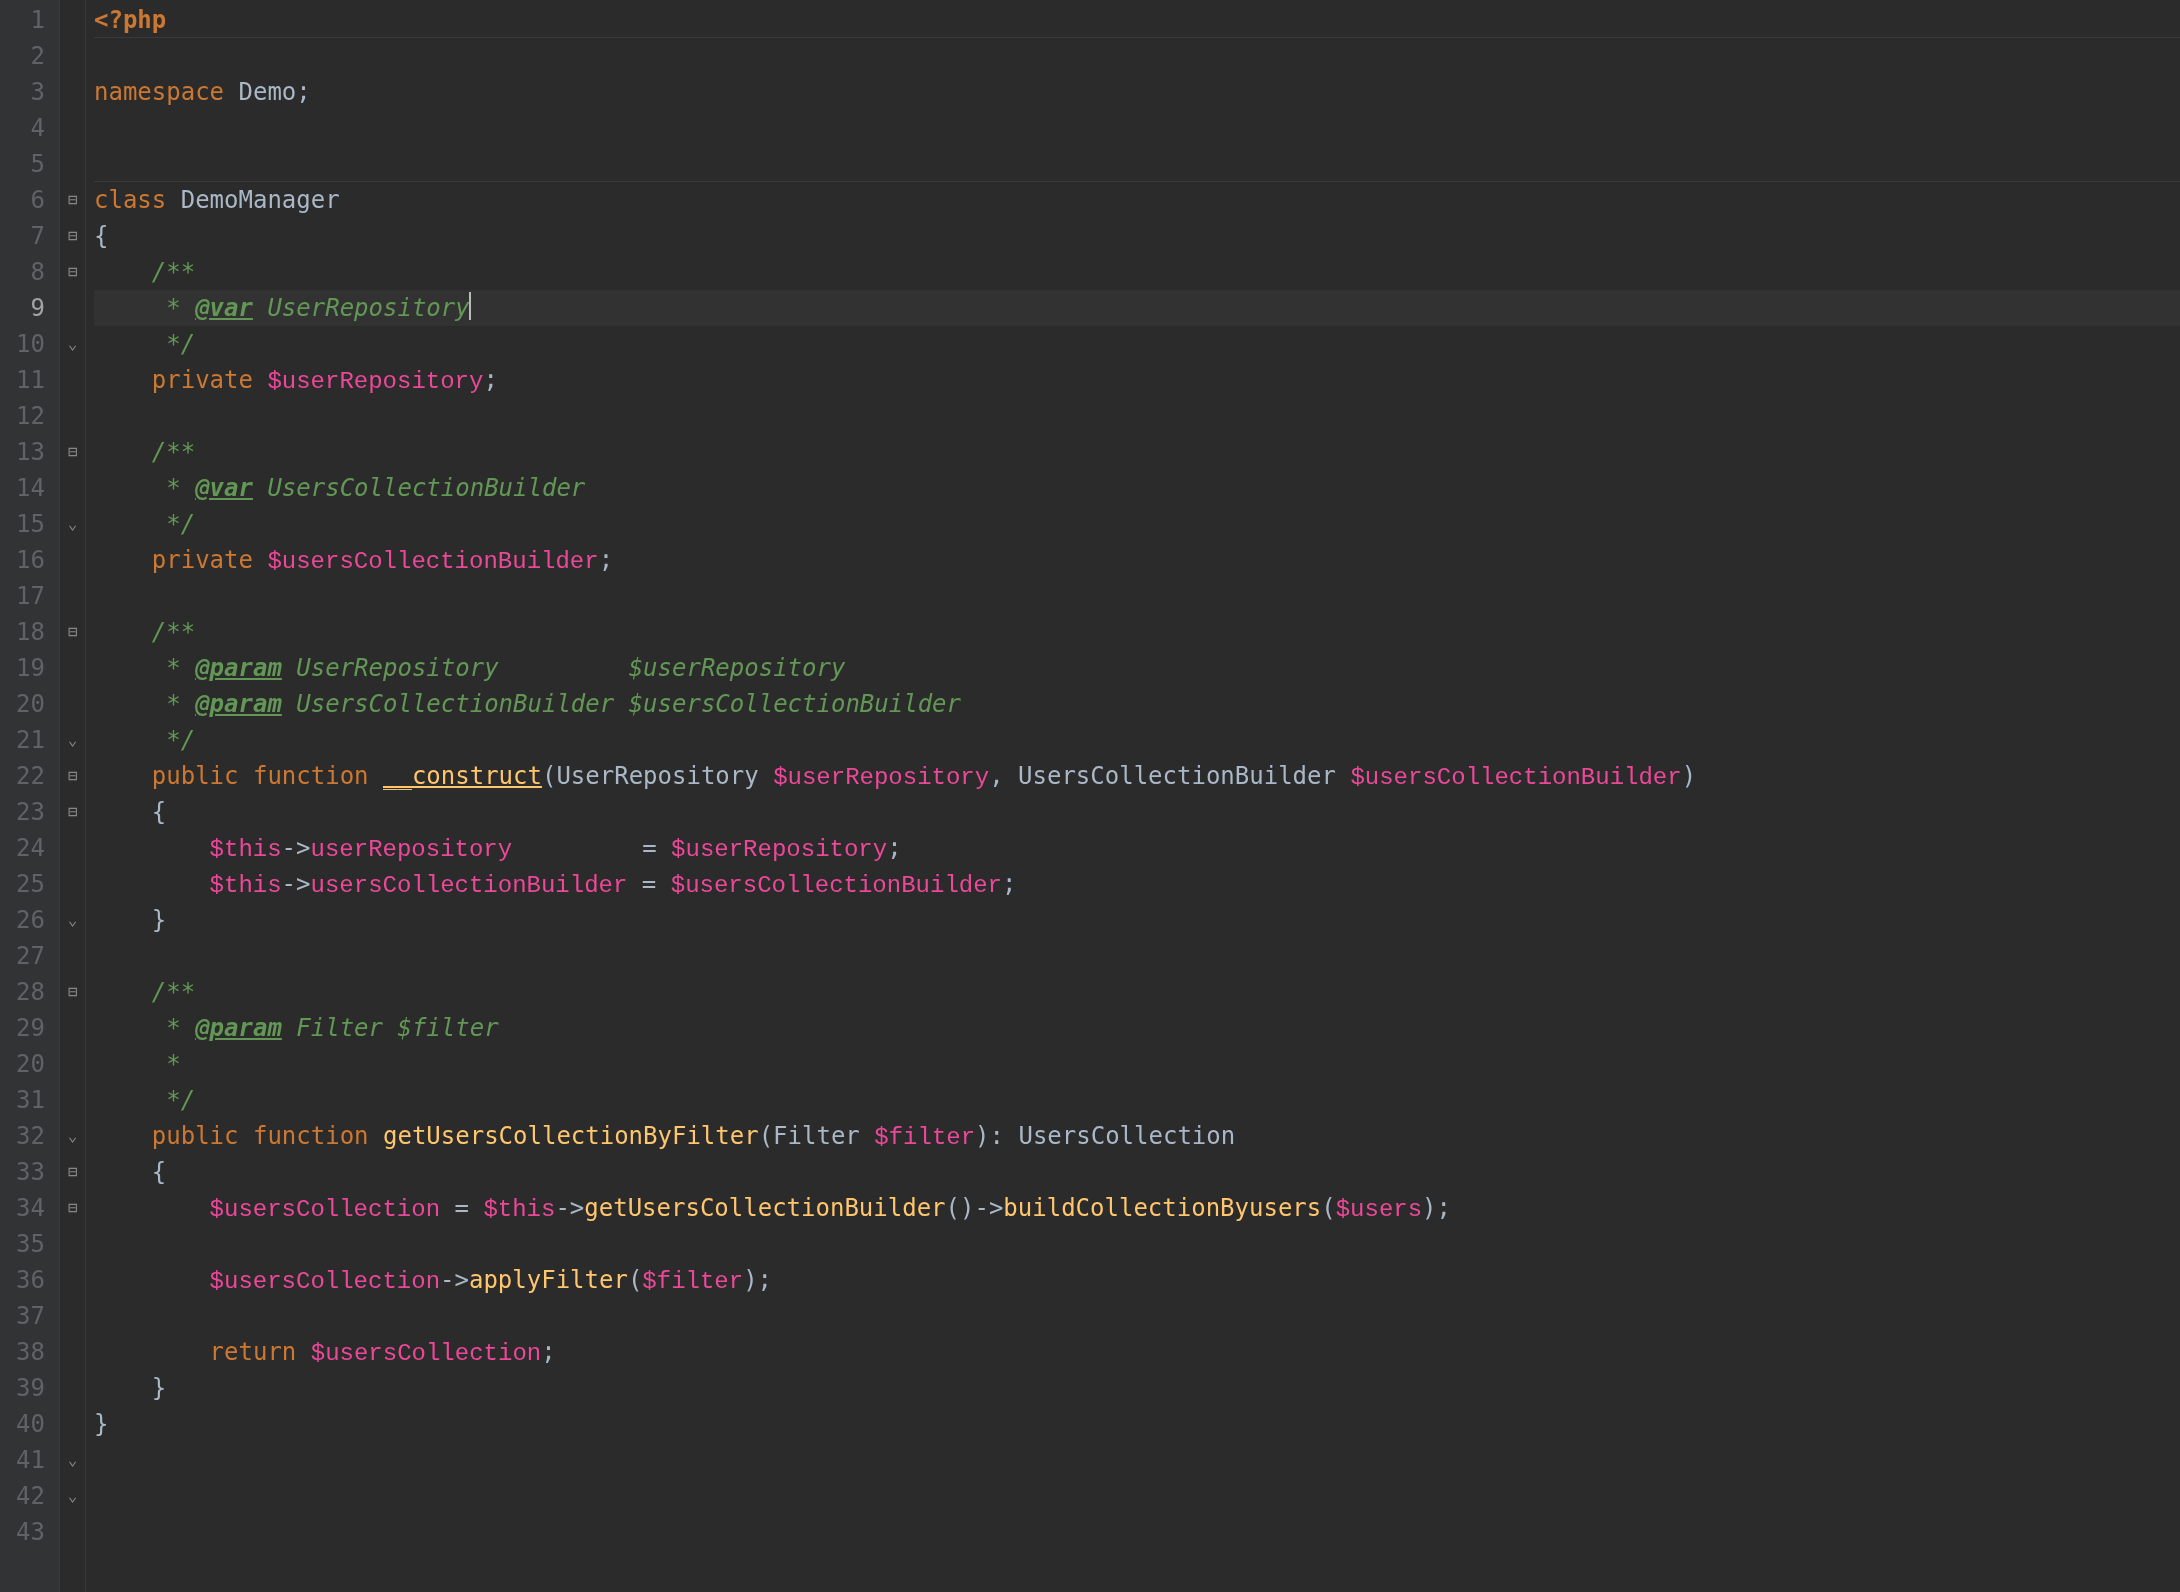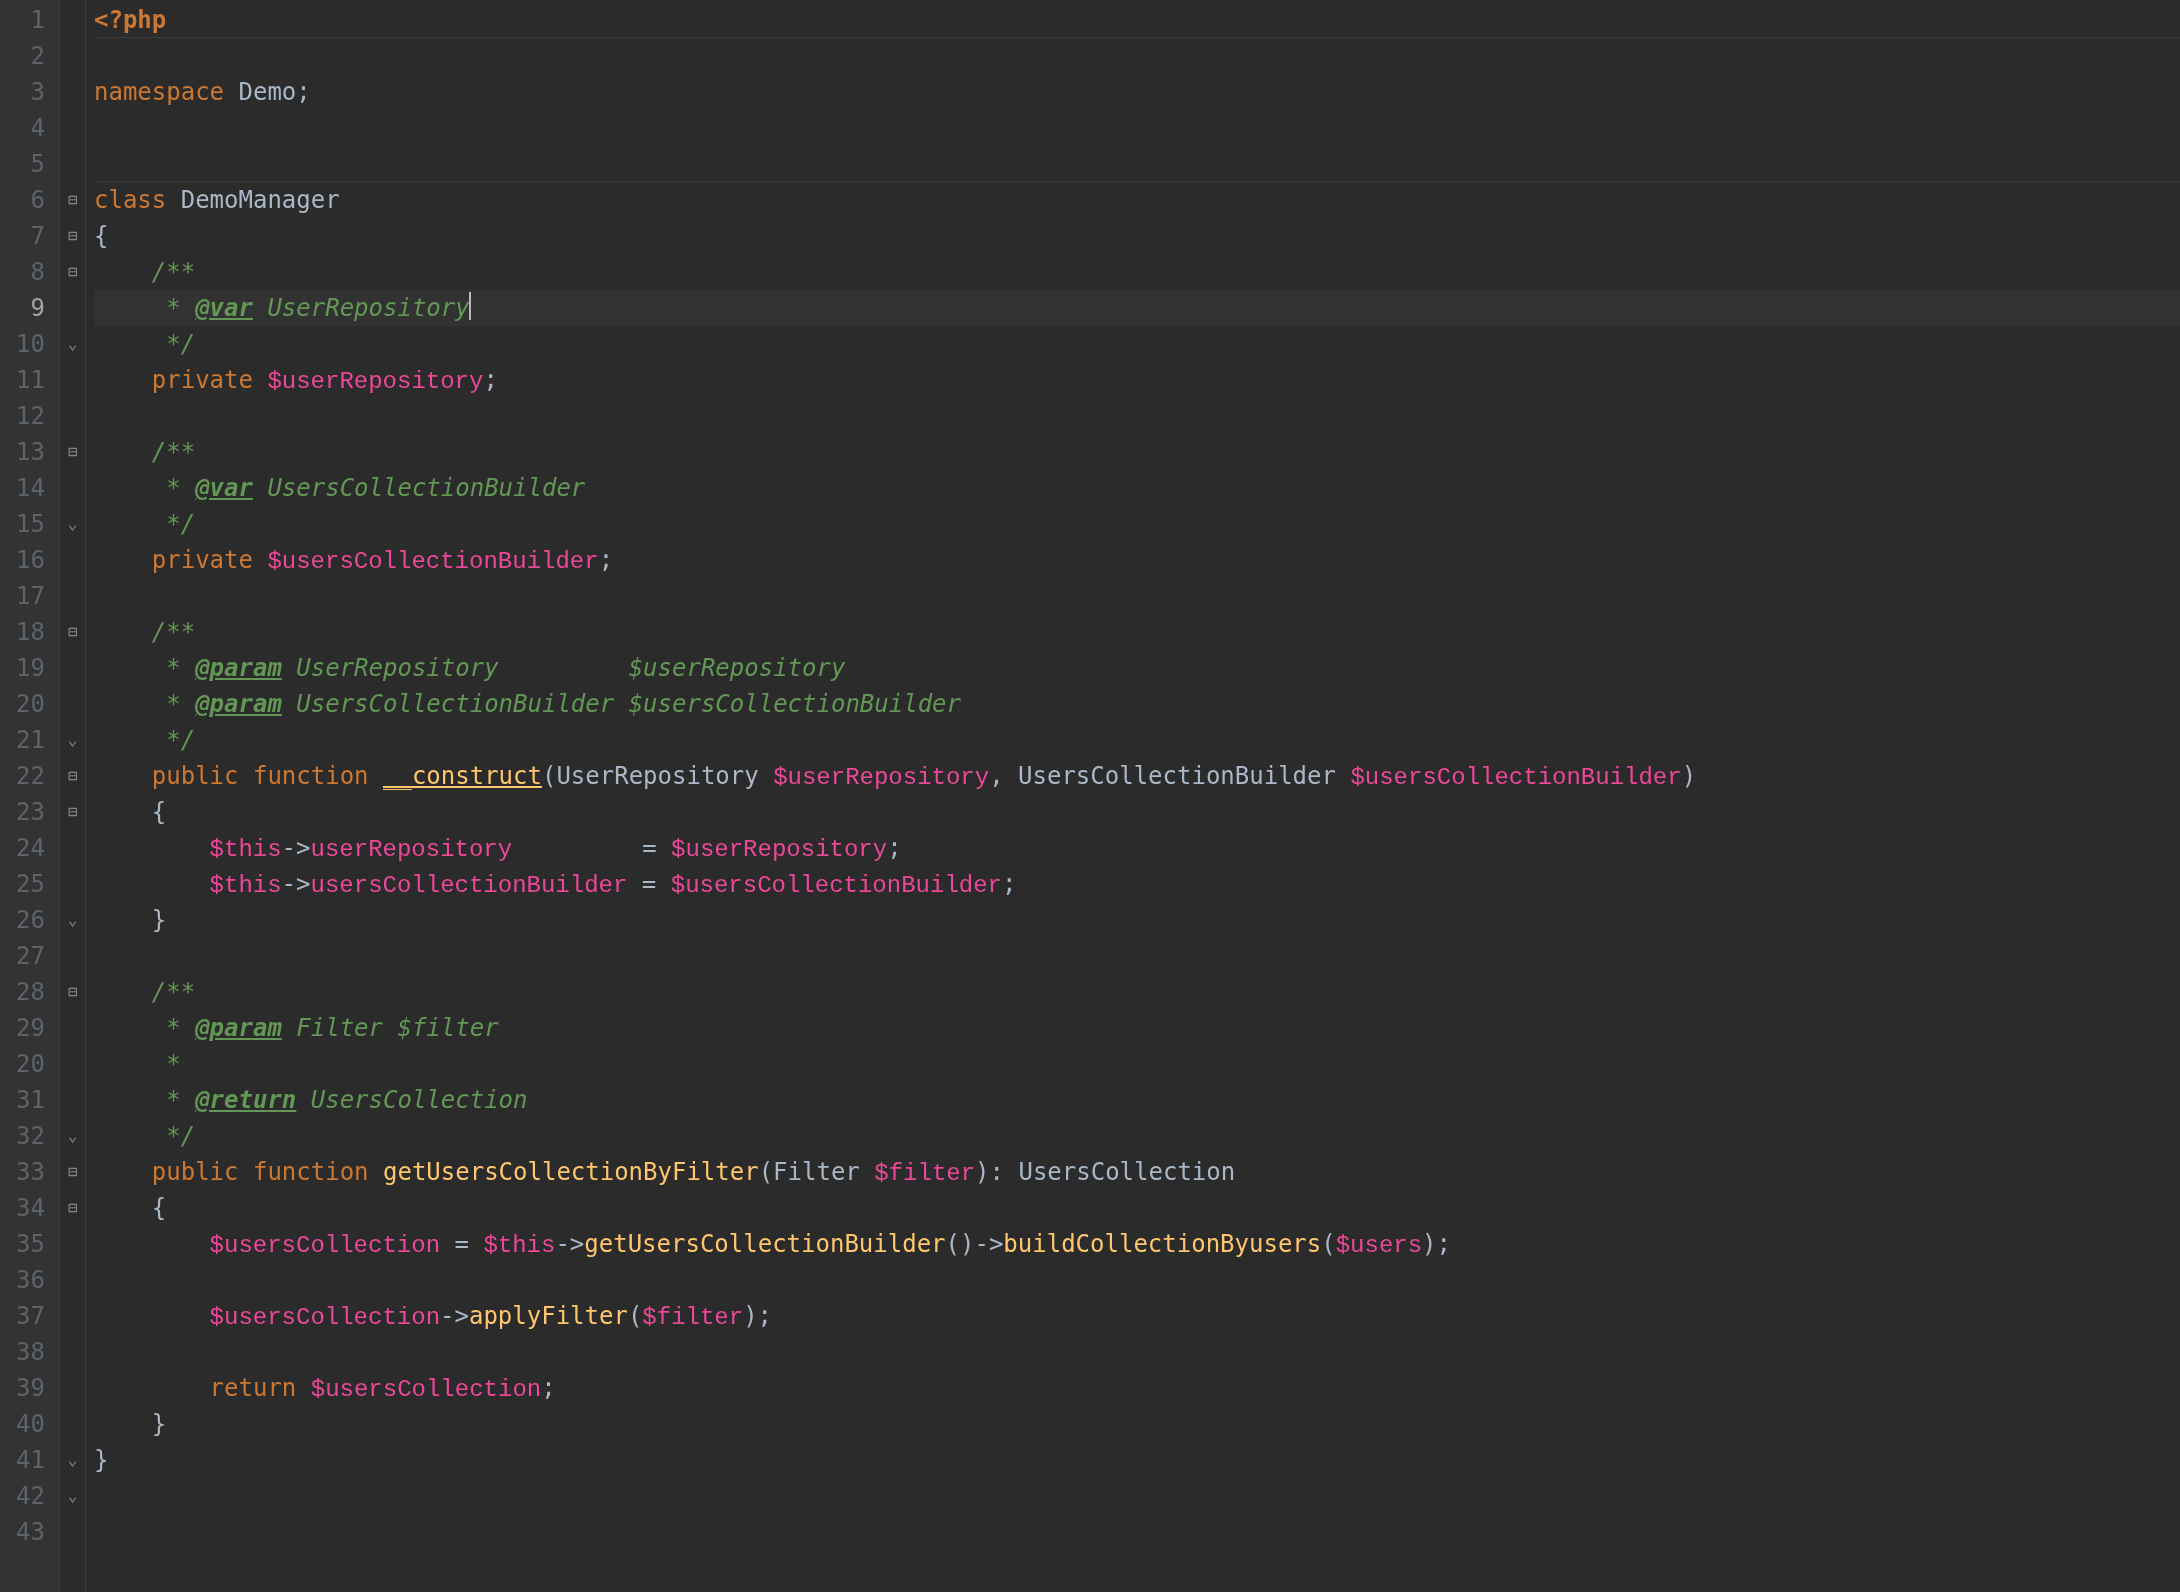--- a/index.html
+++ b/index.html
@@ -205,21 +205,20 @@
       <div class="line"><span class="tok-doc">     */</span></div>
       <div class="line"><span>    </span><span class="tok-keyword">public function </span><span class="tok-magic">__construct</span><span class="tok-default">(UserRepository </span><span class="tok-var">$userRepository</span><span class="tok-default">, UsersCollectionBuilder </span><span class="tok-var">$usersCollectionBuilder</span><span class="tok-default">)</span></div>
       <div class="line"><span class="tok-default">    {</span></div>
       <div class="line"><span>        </span><span class="tok-var">$this</span><span class="tok-default">-&gt;</span><span class="tok-var">userRepository</span><span class="tok-default">         = </span><span class="tok-var">$userRepository</span><span class="tok-default">;</span></div>
       <div class="line"><span>        </span><span class="tok-var">$this</span><span class="tok-default">-&gt;</span><span class="tok-var">usersCollectionBuilder</span><span class="tok-default"> = </span><span class="tok-var">$usersCollectionBuilder</span><span class="tok-default">;</span></div>
       <div class="line"><span class="tok-default">    }</span></div>
       <div class="line"><span></span></div>
       <div class="line"><span class="tok-doc">    /**</span></div>
       <div class="line"><span class="tok-doc">     * </span><span class="tok-doctag">@param</span><span class="tok-doc"> Filter $filter</span></div>
       <div class="line"><span class="tok-doc">     *</span></div>
-      <div class="line"><span class="tok-doc">     * </span><span class="tok-doctag">@return</span><span class="tok-doc"> UsersCollection</span></div>
       <div class="line"><span class="tok-doc">     */</span></div>
       <div class="line"><span>    </span><span class="tok-keyword">public function </span><span class="tok-func-def">getUsersCollectionByFilter</span><span class="tok-default">(Filter </span><span class="tok-var">$filter</span><span class="tok-default">): UsersCollection</span></div>
       <div class="line"><span class="tok-default">    {</span></div>
       <div class="line"><span>        </span><span class="tok-var">$usersCollection</span><span class="tok-default"> = </span><span class="tok-var">$this</span><span class="tok-default">-&gt;</span><span class="tok-func">getUsersCollectionBuilder</span><span class="tok-default">()-&gt;</span><span class="tok-func">buildCollectionByusers</span><span class="tok-default">(</span><span class="tok-var">$users</span><span class="tok-default">);</span></div>
       <div class="line"><span></span></div>
       <div class="line"><span>        </span><span class="tok-var">$usersCollection</span><span class="tok-default">-&gt;</span><span class="tok-func">applyFilter</span><span class="tok-default">(</span><span class="tok-var">$filter</span><span class="tok-default">);</span></div>
       <div class="line"><span></span></div>
       <div class="line"><span>        </span><span class="tok-keyword">return </span><span class="tok-var">$usersCollection</span><span class="tok-default">;</span></div>
       <div class="line"><span class="tok-default">    }</span></div>
       <div class="line"><span class="tok-default">}</span></div>

